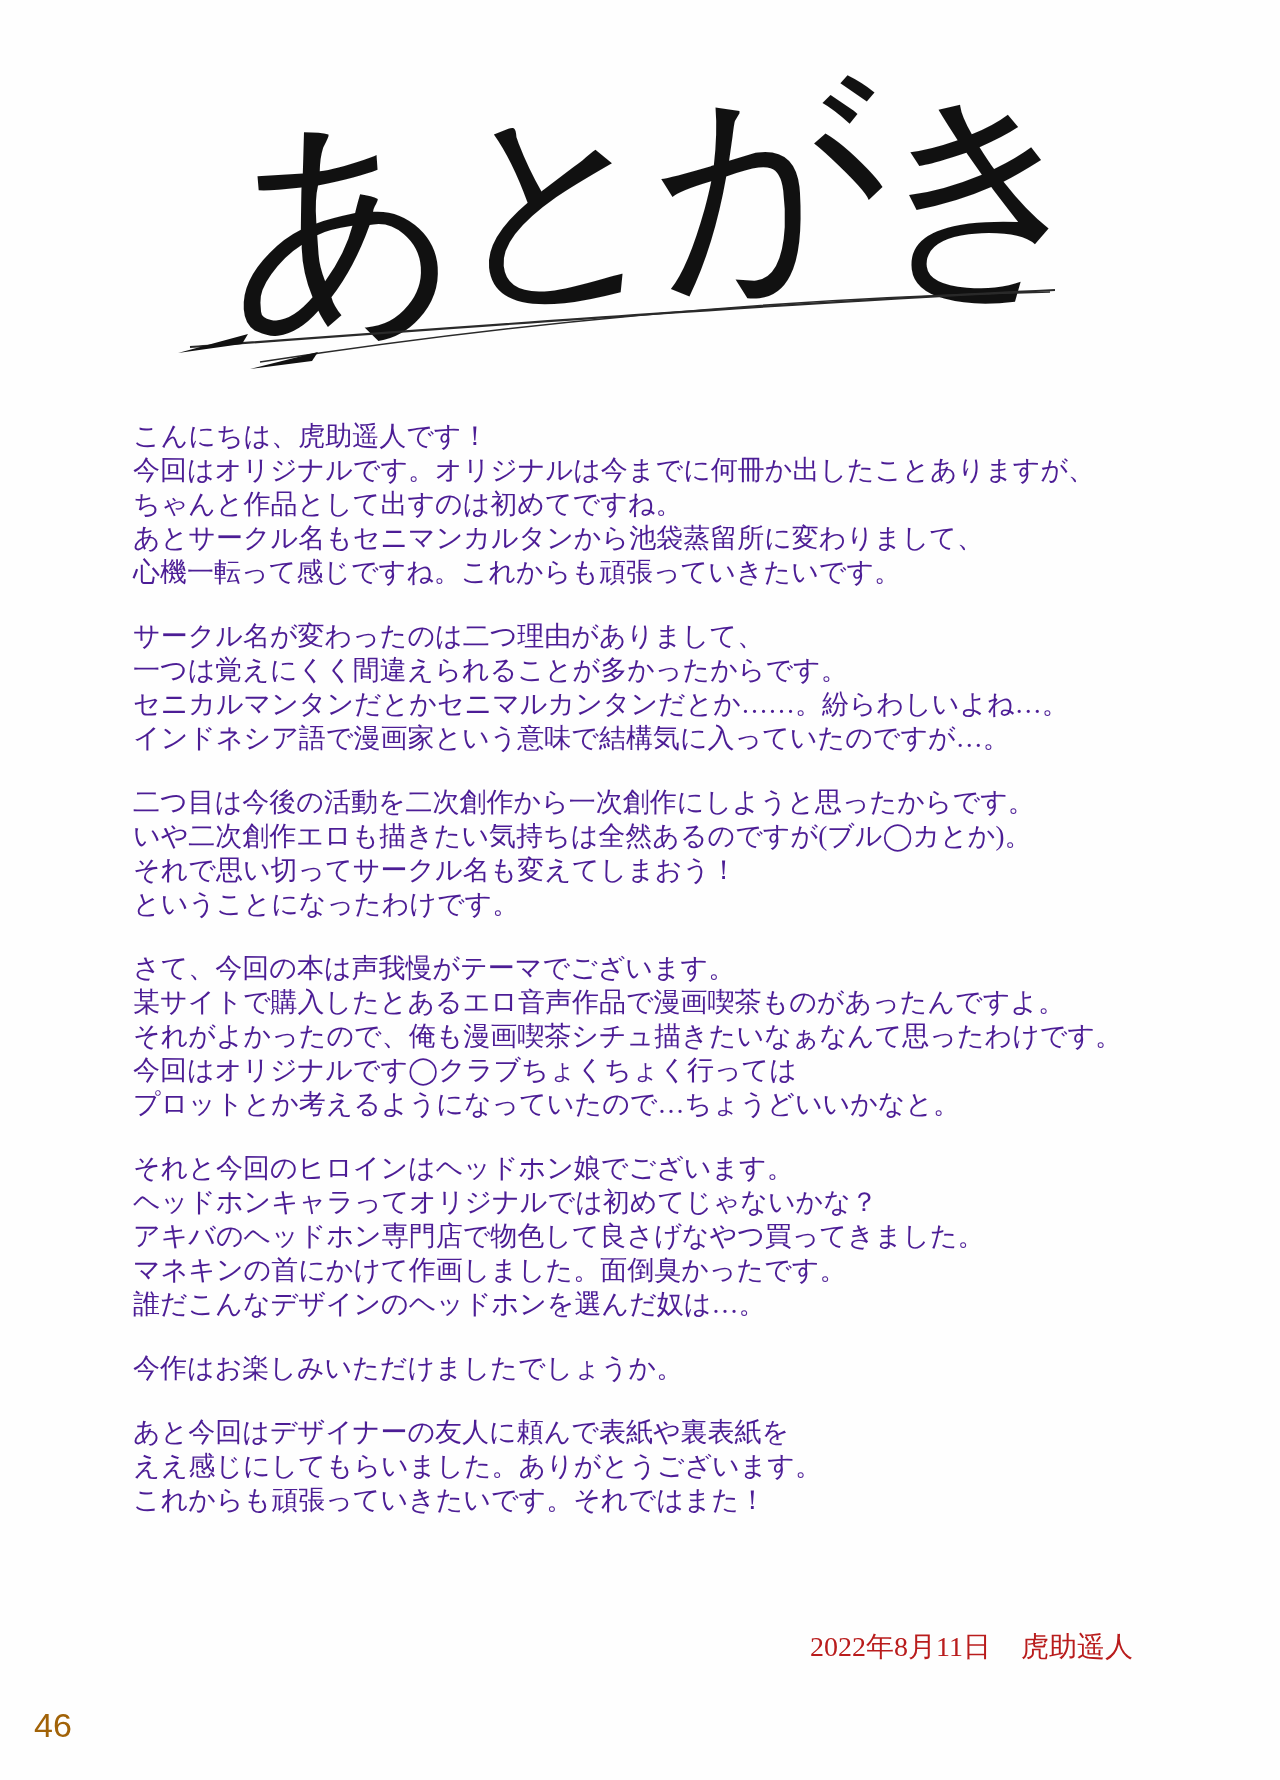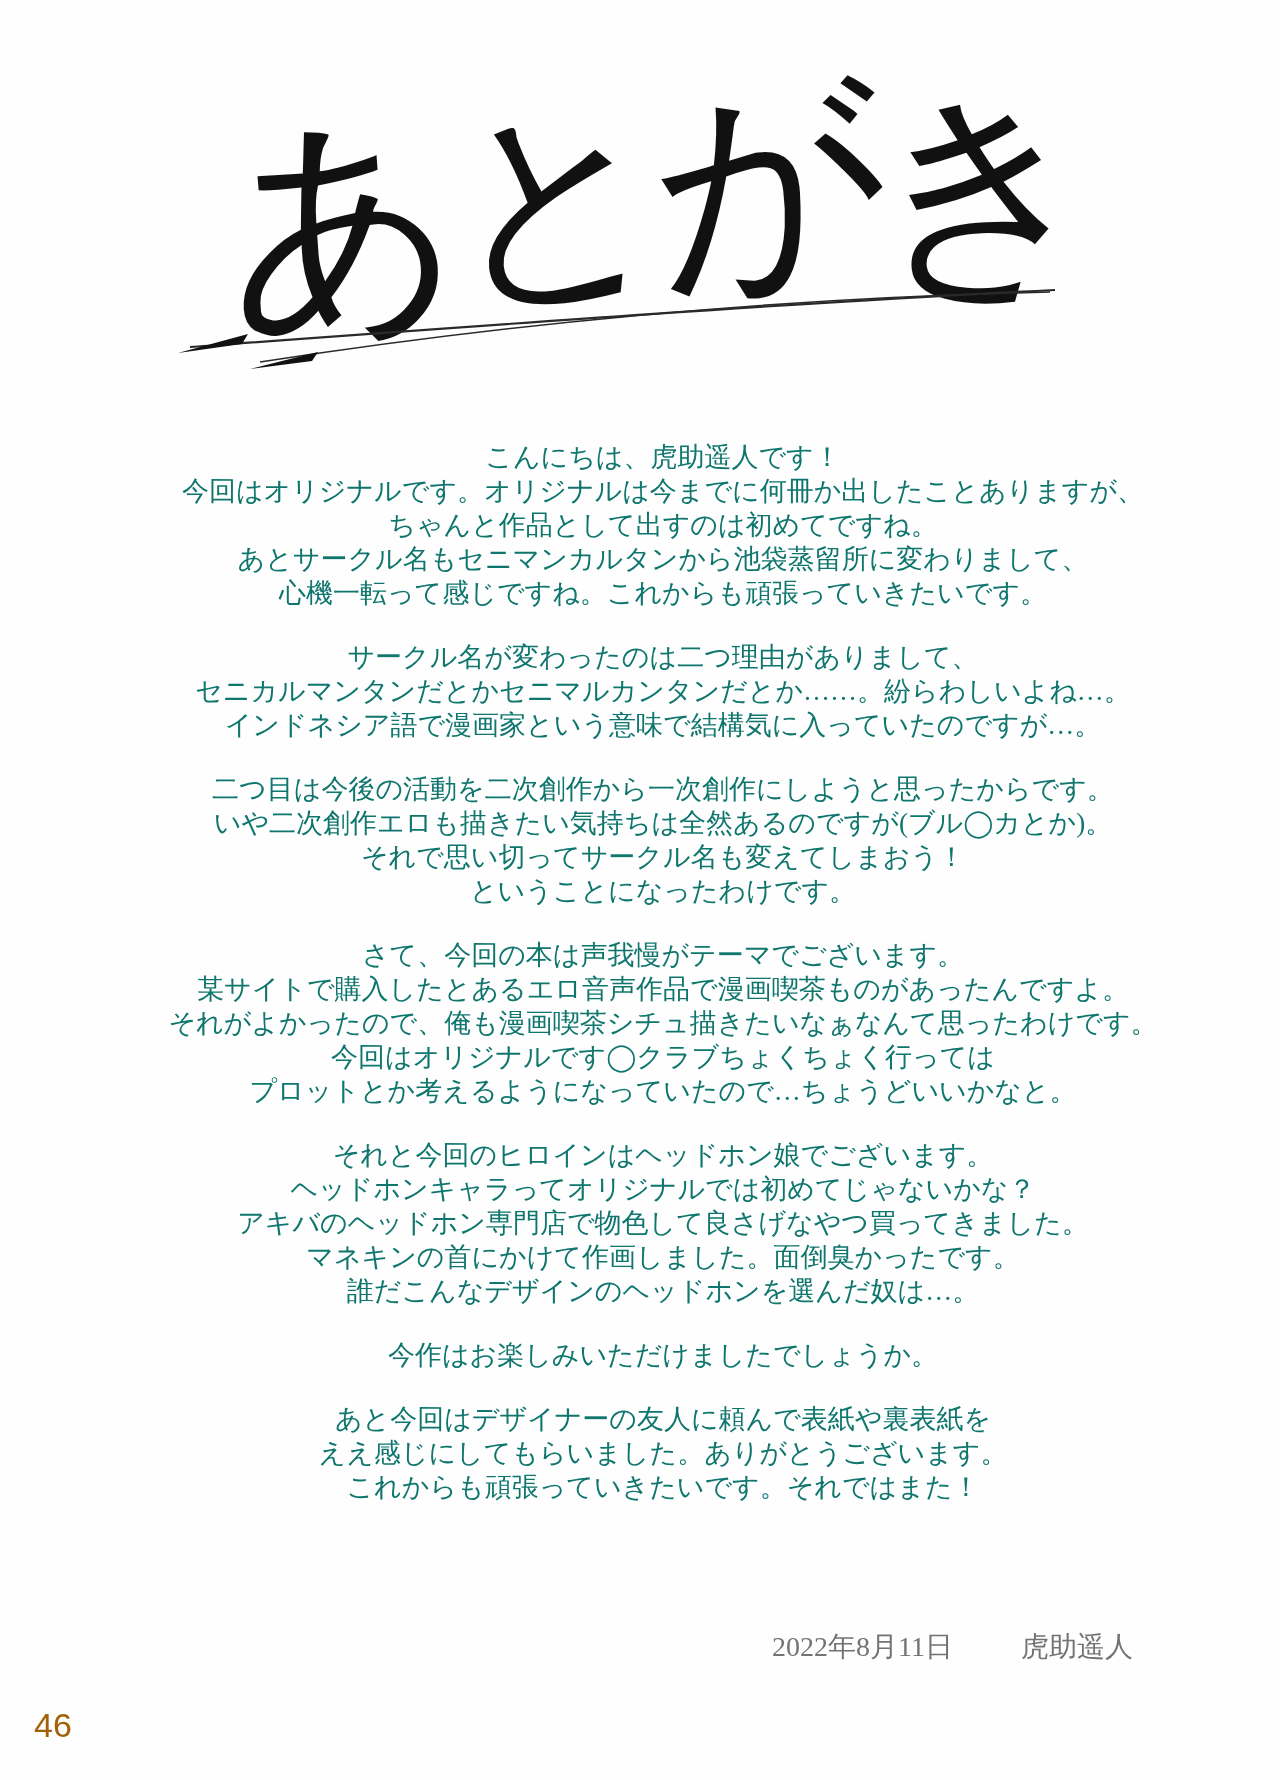--- a/index.html
+++ b/index.html
@@ -48,41 +48,40 @@
   .title-underline {
     position: absolute;
     left: 150px;
     top: 250px;
   }
 
   
   .afterword-body {
     position: absolute;
     left: 133px;
-    top: 440px;
+    top: 419px;
     width: 1060px;
     font-size: 27px;
     line-height: 34px;
     letter-spacing: 0;
-    color: #0f766e;
-    text-align: center;
+    color: #4c1d95;
   }
   .para { margin: 0 0 30px 0; }
   .line { white-space: nowrap; }
 
   
   .signature {
     position: absolute;
     top: 1630px;
     right: 147px;
     display: flex;
-    gap: 68px;
+    gap: 30px;
     font-size: 28px;
     line-height: 34px;
-    color: #737373;
+    color: #b91c1c;
     align-items: flex-end;
   }
 
   
   .page-number {
     position: absolute;
     left: 34px;
     top: 1706px;
     font-size: 34px;
     font-family: "Liberation Sans", "DejaVu Sans", sans-serif;
@@ -109,20 +108,21 @@
   <div class="afterword-body">
     <div class="para">
       <div class="line">こんにちは、虎助遥人です！</div>
       <div class="line">今回はオリジナルです。オリジナルは今までに何冊か出したことありますが、</div>
       <div class="line">ちゃんと作品として出すのは初めてですね。</div>
       <div class="line">あとサークル名もセニマンカルタンから池袋蒸留所に変わりまして、</div>
       <div class="line">心機一転って感じですね。これからも頑張っていきたいです。</div>
     </div>
     <div class="para">
       <div class="line">サークル名が変わったのは二つ理由がありまして、</div>
+      <div class="line">一つは覚えにくく間違えられることが多かったからです。</div>
       <div class="line">セニカルマンタンだとかセニマルカンタンだとか……。紛らわしいよね…。</div>
       <div class="line">インドネシア語で漫画家という意味で結構気に入っていたのですが…。</div>
     </div>
     <div class="para">
       <div class="line">二つ目は今後の活動を二次創作から一次創作にしようと思ったからです。</div>
       <div class="line">いや二次創作エロも描きたい気持ちは全然あるのですが(ブル◯カとか)。</div>
       <div class="line">それで思い切ってサークル名も変えてしまおう！</div>
       <div class="line">ということになったわけです。</div>
     </div>
     <div class="para">

